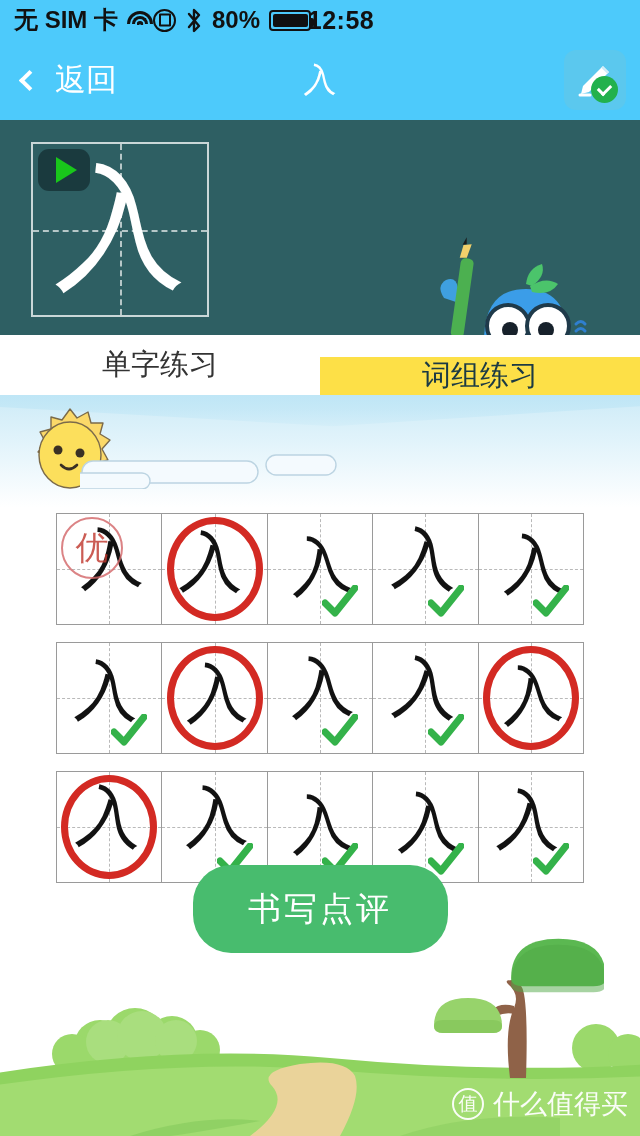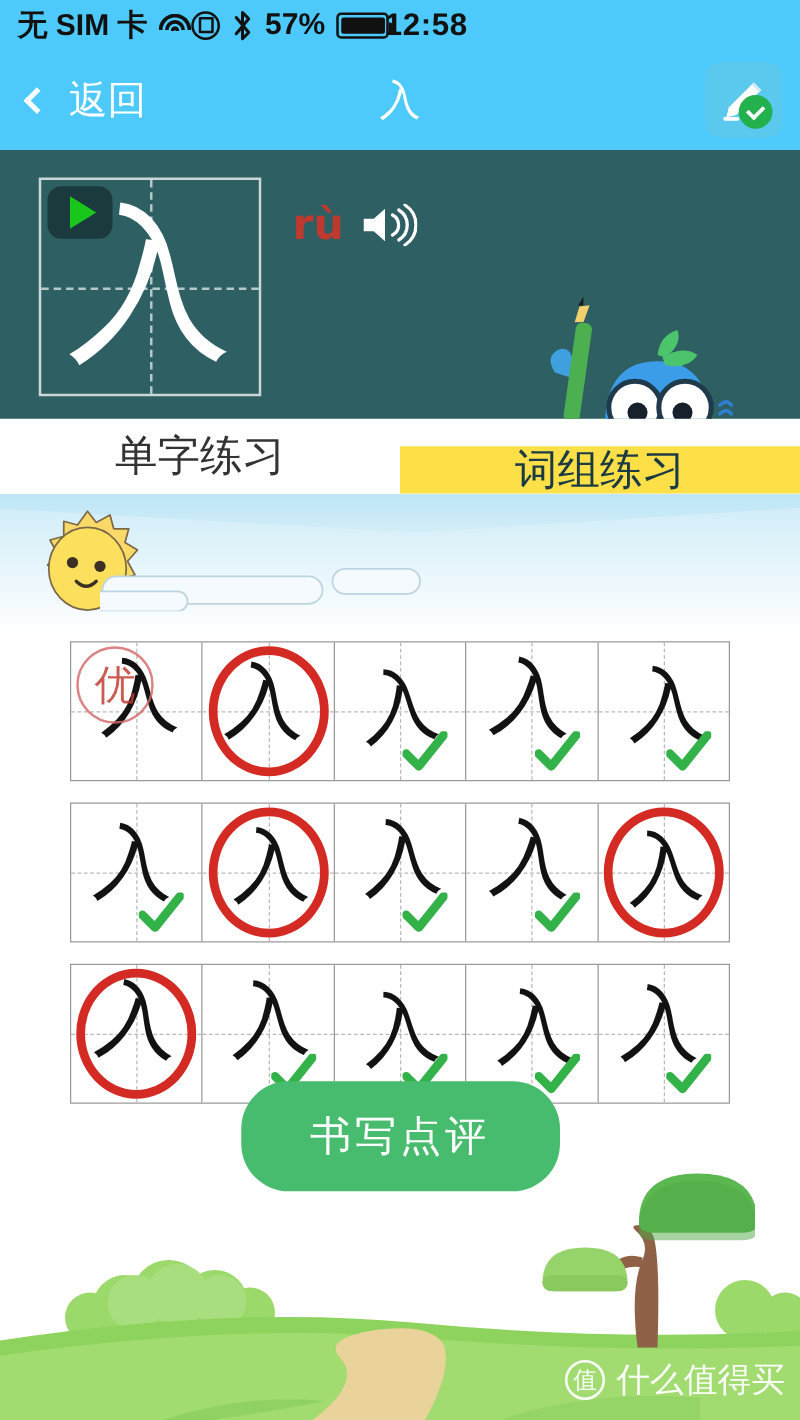--- a/index.html
+++ b/index.html
@@ -81,21 +81,21 @@
     border-top:13px solid transparent;border-bottom:13px solid transparent;margin-left:5px;
   }
   .pinyin-row{position:absolute;left:234px;top:40px;display:flex;align-items:center;gap:13px;}
   .pinyin{color:#C0392F;font-size:34px;font-weight:bold;font-family:"DejaVu Sans",sans-serif;}
   .spk{width:46px;height:34px;cursor:pointer;}
   .stroke-line{position:absolute;left:234px;top:105px;color:#fff;font-size:30px;}
   .mascot{position:absolute;right:48px;bottom:-6px;width:170px;height:105px;}
 
   
   .tabs{height:60px;display:flex;}
-  .tab{flex:1;display:flex;align-items:center;justify-content:center;font-size:34px;cursor:pointer;}
+  .tab{flex:1;display:flex;align-items:center;justify-content:center;font-size:29px;cursor:pointer;}
   .tab.inactive{background:#ffffff;color:#333;}
   .tab.active{background:#fde047;color:#1b3a44;margin-top:22px;}
 
   
   .content{
     position:relative;height:calc(1136px - 40px - 80px - 215px - 60px);
     background:#ffffff;overflow:hidden;
   }
   .sky{
     position:absolute;left:0;right:0;top:0;height:112px;
@@ -176,21 +176,21 @@
       </span>
   </div>
   <div class="sb-center">12:58</div>
   <div class="sb-right">
     <span class="rot-ico"></span>
     <span class="bt-ico">
       <svg width="18" height="25" viewBox="0 0 18 25">
           <path d="M4 6 L14 18 L9 23 L9 2 L14 7 L4 19" fill="none" stroke="#111" stroke-width="2.4" stroke-linejoin="round" stroke-linecap="round"></path>
         </svg>
     </span>
-    <span>57%</span>
+    <span>80%</span>
     <span class="batt">
         <span class="fill" style="width:92%"></span>
       </span>
   </div>
 </div>
 
 <div class="navbar">
   <div class="nav-back">
     <span class="chev"></span>
     <span class="nav-back-label">返回</span>
@@ -209,31 +209,20 @@
 </div>
 
 <div class="char-panel">
   <div class="char-grid">
     <div class="vline"></div>
     <div class="hline"></div>
     <div class="char-glyph">入</div>
     <div class="play-btn"></div>
   </div>
 
-  <div class="pinyin-row">
-    <span class="pinyin">rù</span>
-    <span class="spk">
-      <svg width="46" height="34" viewBox="0 0 46 34">
-        <path d="M3 12 L11 12 L20 4 L20 30 L11 22 L3 22 Z" fill="#ffffff"></path>
-        <path d="M26 9 a9 9 0 0 1 0 16" fill="none" stroke="#ffffff" stroke-width="2.6" stroke-linecap="round"></path>
-        <path d="M31 5 a14 14 0 0 1 0 24" fill="none" stroke="#ffffff" stroke-width="2.6" stroke-linecap="round"></path>
-        <path d="M36 1 a19 19 0 0 1 0 32" fill="none" stroke="#ffffff" stroke-width="2.6" stroke-linecap="round"></path>
-      </svg>
-    </span>
-  </div>
 
 
   <div class="mascot">
     <svg width="170" height="105" viewBox="0 0 170 105">
       <path d="M22 62 q-8 -12 2 -18 q10 -4 12 8 l-2 14 Z" fill="#3FA0E0"></path>
       <rect x="34" y="22" width="13" height="80" rx="5" fill="#4CB050" transform="rotate(8 40 60)"></rect>
       <path d="M38 22 l7 -1 l3 -14 l-8 2 Z" fill="#F2D06B" transform="rotate(8 40 20)"></path>
       <path d="M41 9 l4 -1 l-1 -7 Z" fill="#1b1b1b" transform="rotate(8 43 6)"></path>
       <path d="M62 105 q0 -52 42 -52 q42 0 42 52 Z" fill="#3B9DE8"></path>
       <path d="M104 48 q2 -16 16 -20 q4 12 -10 22 Z" fill="#4BC46B"></path>

